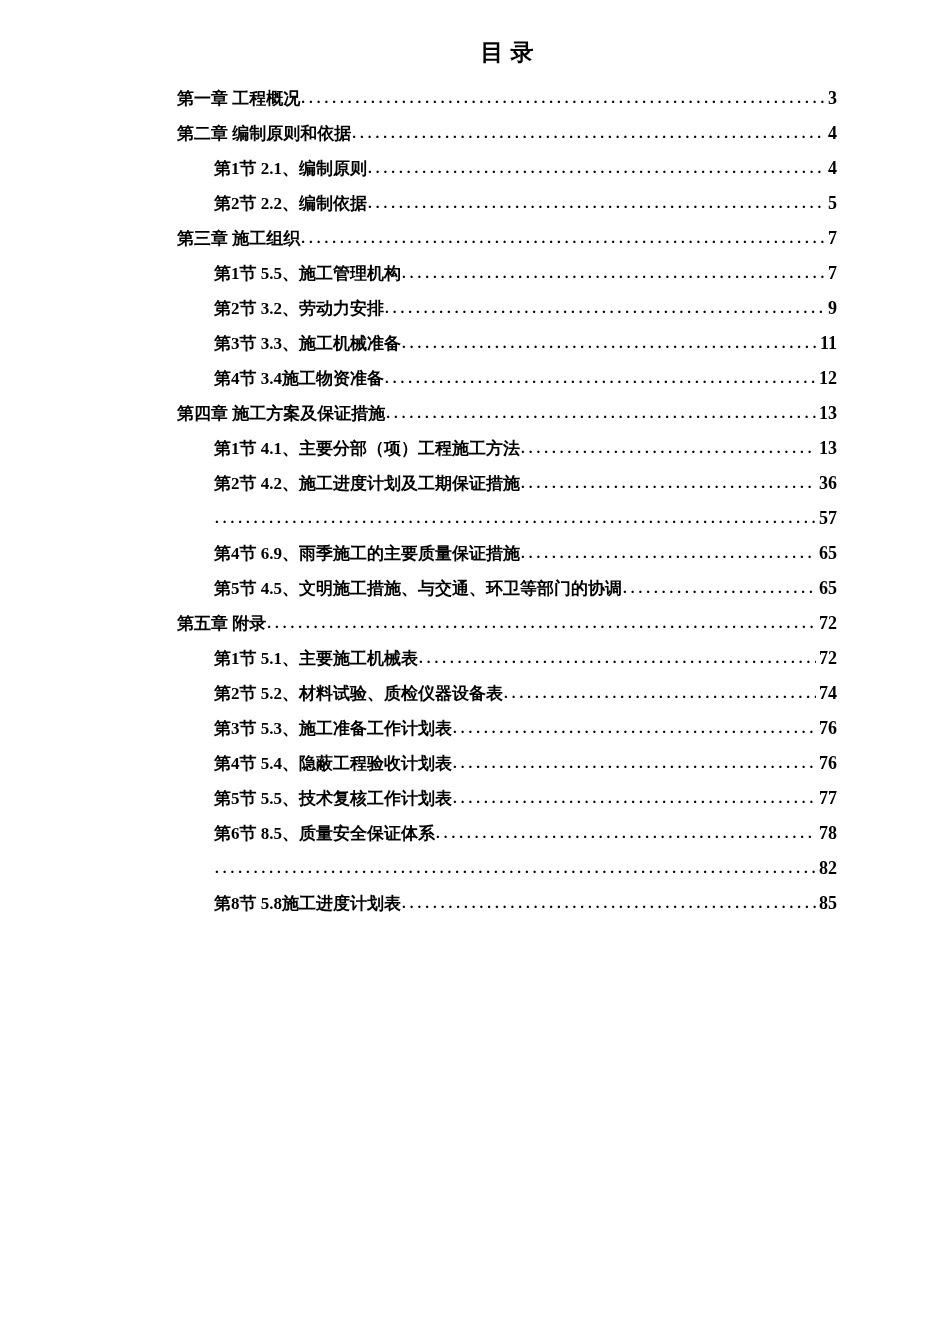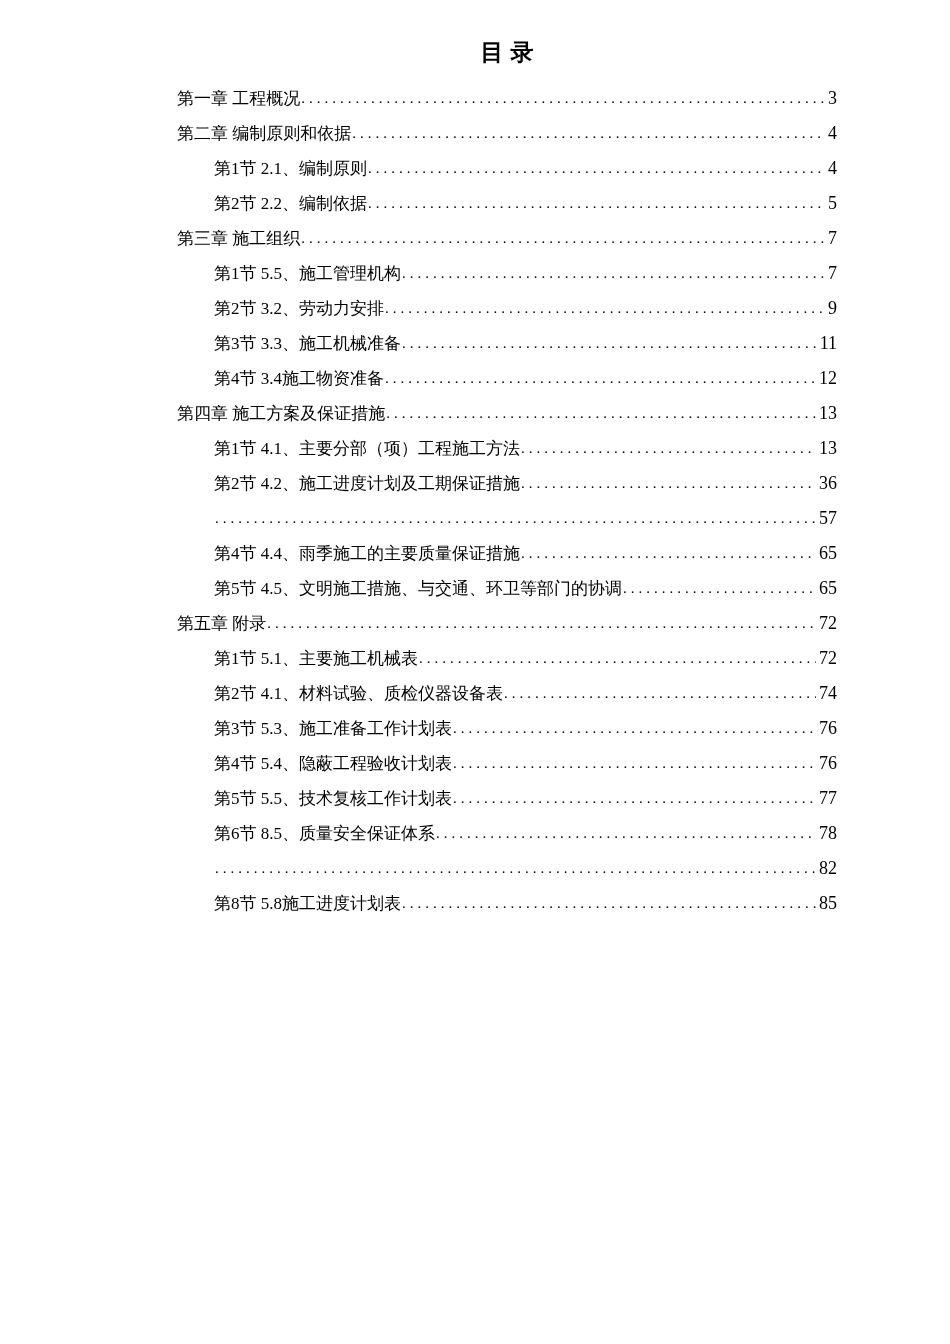--- a/index.html
+++ b/index.html
@@ -29,20 +29,21 @@
     text-indent: 7px;
   }
   .toc { width: 100%; }
   .toc-row {
     display: flex;
     align-items: flex-end;
     height: 35px;
     line-height: 35px;
     font-size: 17px;
     white-space: nowrap;
+    font-weight: bold;
   }
   .toc-row.level2 { padding-left: 37px; }
   .toc-label { flex: 0 0 auto; }
   .toc-dots {
     flex: 1 1 auto;
     min-width: 0;
     overflow: hidden;
     white-space: nowrap;
     font-size: 15px;
     letter-spacing: 4px;
@@ -135,21 +136,21 @@
     <span class="toc-dots"></span>
     <span class="toc-page">36</span>
   </div>
 
   <div class="toc-row level2">
     <span class="toc-dots"></span>
     <span class="toc-page">57</span>
   </div>
 
   <div class="toc-row level2">
-    <span class="toc-label">第4节 4.4、雨季施工的主要质量保证措施</span>
+    <span class="toc-label">第4节 6.9、雨季施工的主要质量保证措施</span>
     <span class="toc-dots"></span>
     <span class="toc-page">65</span>
   </div>
 
   <div class="toc-row level2">
     <span class="toc-label">第5节 4.5、文明施工措施、与交通、环卫等部门的协调</span>
     <span class="toc-dots"></span>
     <span class="toc-page">65</span>
   </div>
 
@@ -159,21 +160,21 @@
     <span class="toc-page">72</span>
   </div>
 
   <div class="toc-row level2">
     <span class="toc-label">第1节 5.1、主要施工机械表</span>
     <span class="toc-dots"></span>
     <span class="toc-page">72</span>
   </div>
 
   <div class="toc-row level2">
-    <span class="toc-label">第2节 4.1、材料试验、质检仪器设备表</span>
+    <span class="toc-label">第2节 5.2、材料试验、质检仪器设备表</span>
     <span class="toc-dots"></span>
     <span class="toc-page">74</span>
   </div>
 
   <div class="toc-row level2">
     <span class="toc-label">第3节 5.3、施工准备工作计划表</span>
     <span class="toc-dots"></span>
     <span class="toc-page">76</span>
   </div>
 

